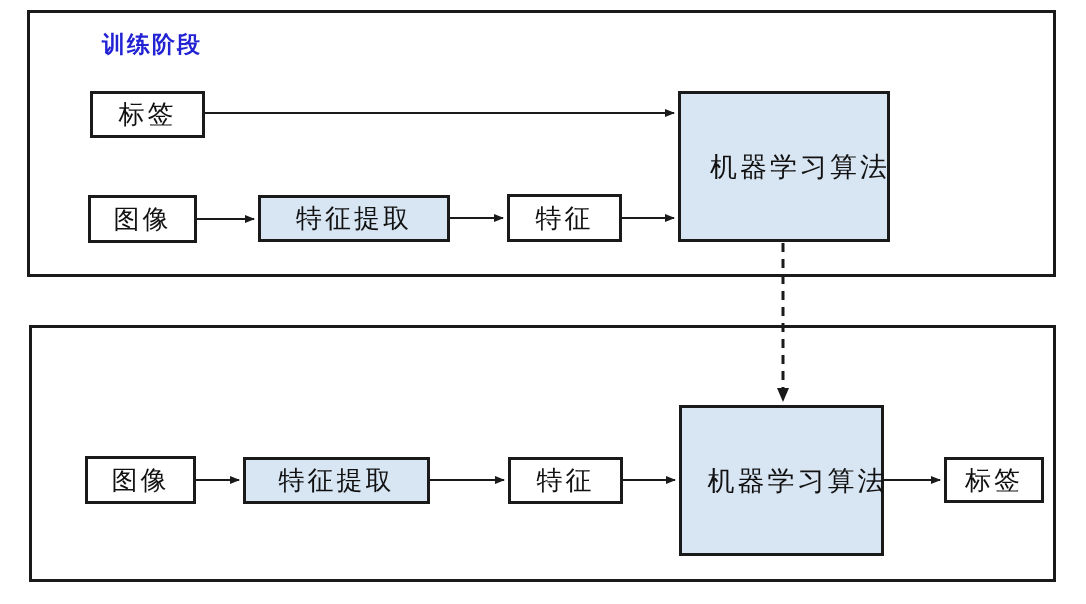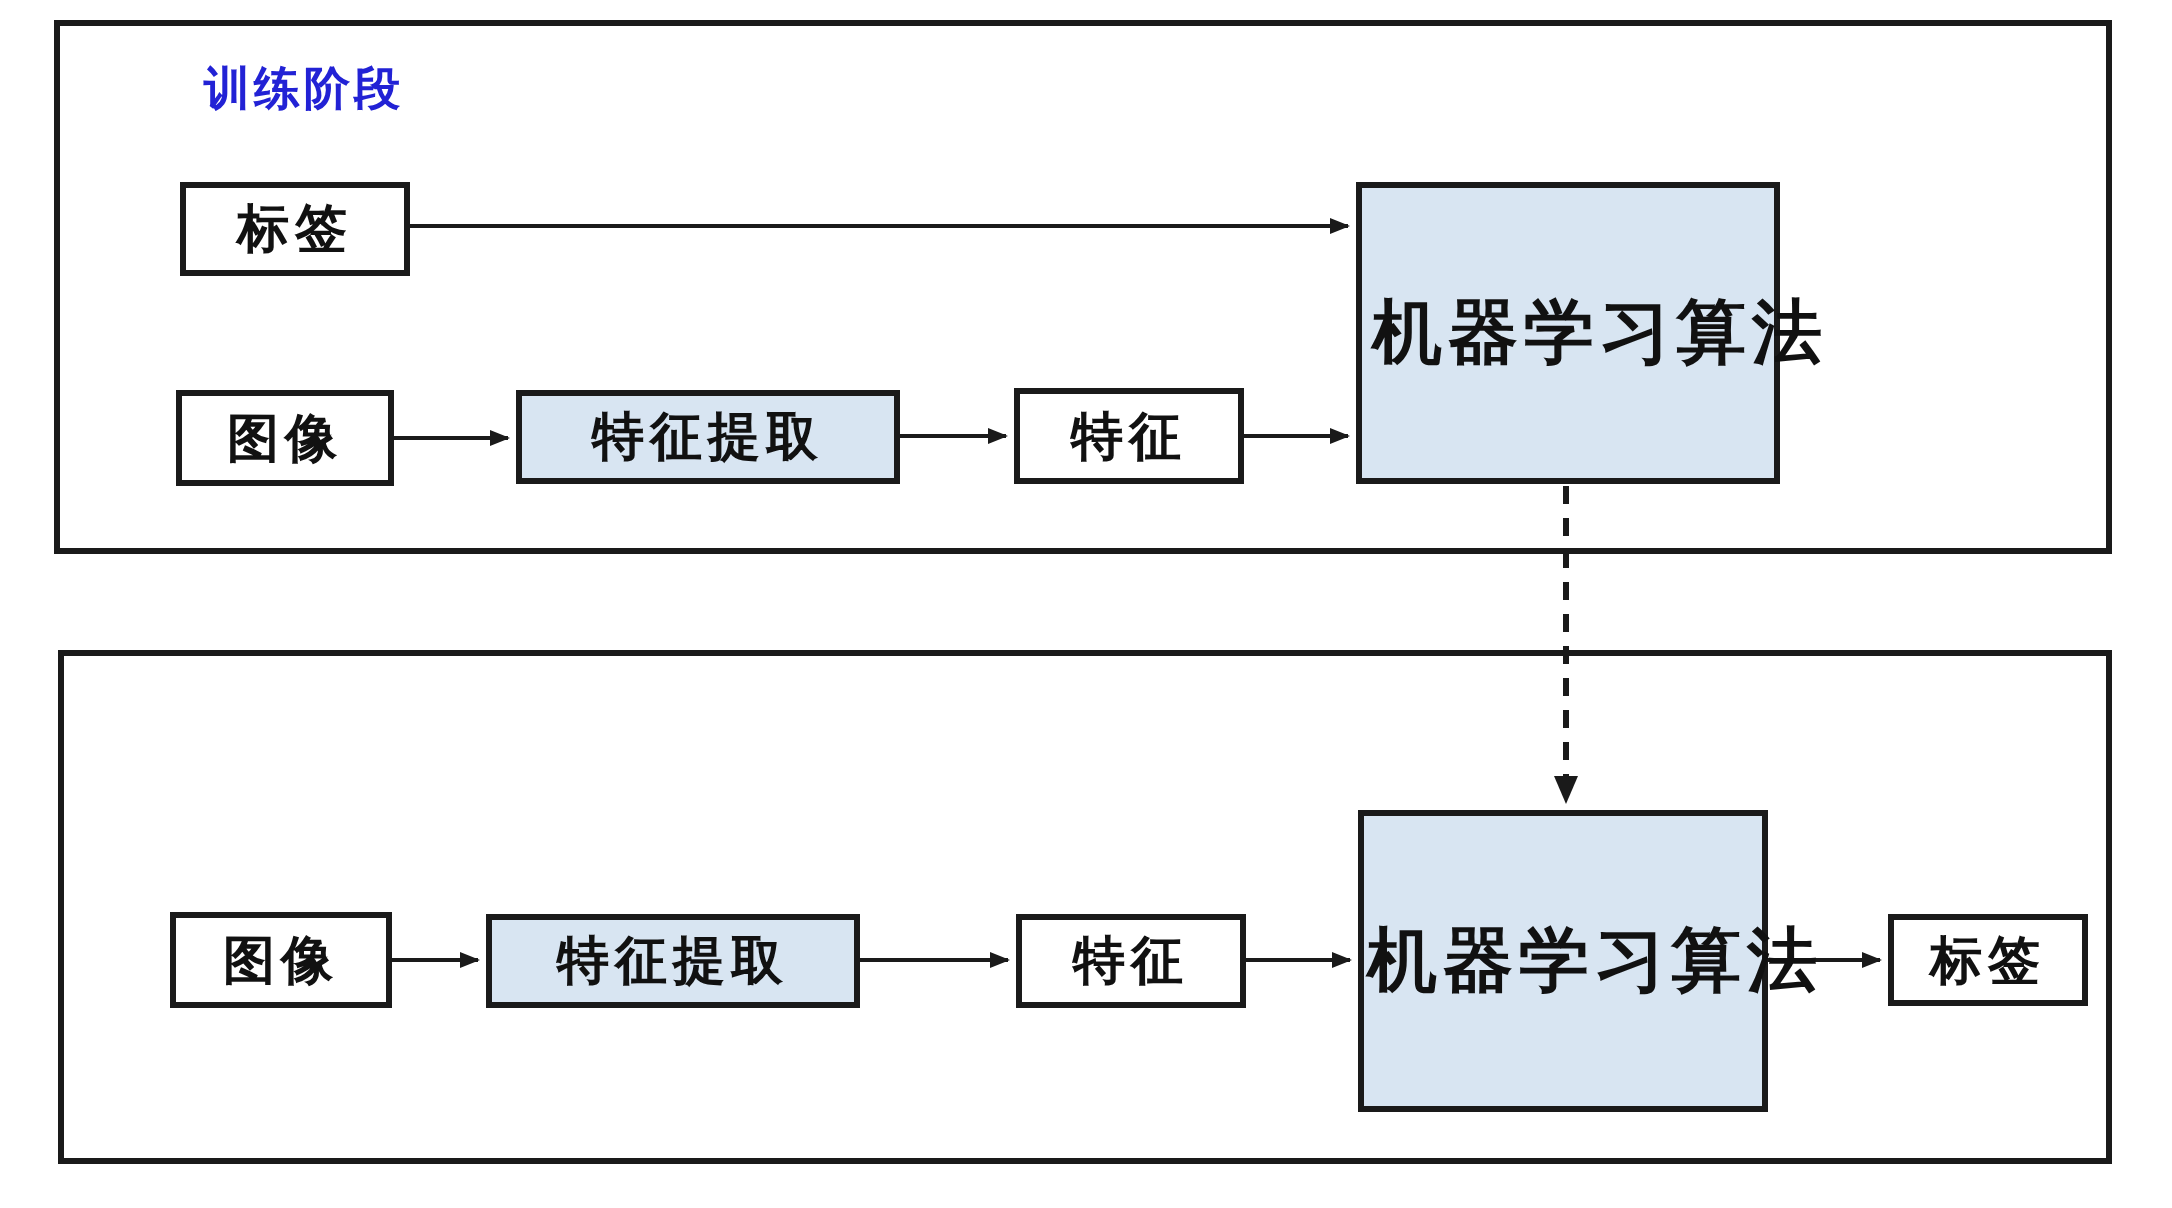--- a/index.html
+++ b/index.html
@@ -31,31 +31,31 @@
     font-size:23px;
     letter-spacing:2px;
     white-space:nowrap;
   }
   .node{
     position:absolute;
     box-sizing:border-box;
     border:3px solid var(--line);
     background:var(--node-fill);
     color:var(--text);
-    font-weight:bold;
+    font-weight:normal;
     display:flex;
     align-items:center;
     justify-content:center;
     font-size:26px;
     letter-spacing:3px;
     white-space:nowrap;
     z-index:2;
   }
   .node.highlight{background:var(--fill);}
-  .node.big{font-size:35px;padding-left:32px;}
+  .node.big{font-size:27px;padding-left:32px;}
   svg.arrows{
     position:absolute;left:0;top:0;width:1086px;height:604px;
     color:var(--line);
     z-index:1;
   }
   svg.arrows line{stroke:currentColor;}
 </style>
 </head>
 <body>
 

